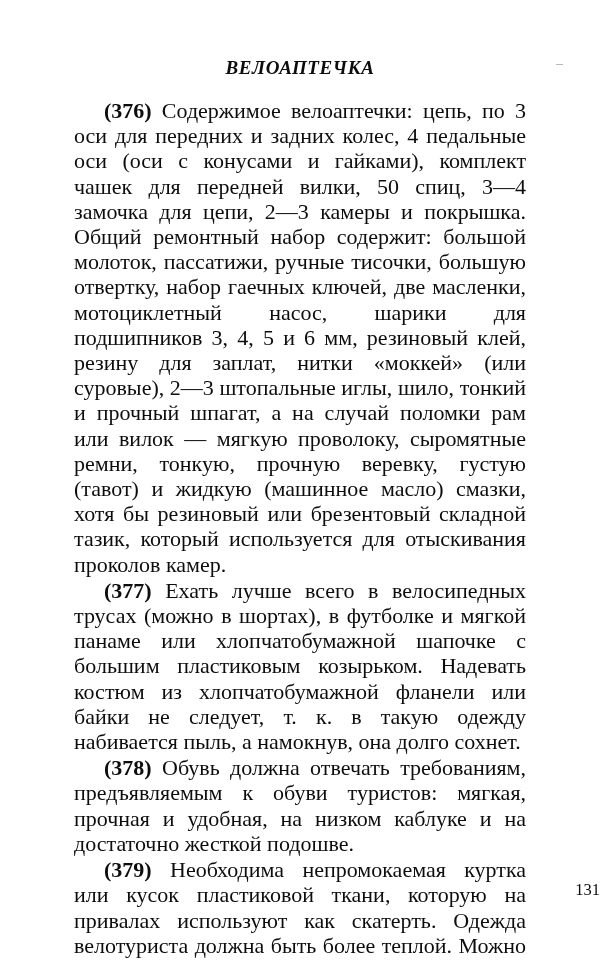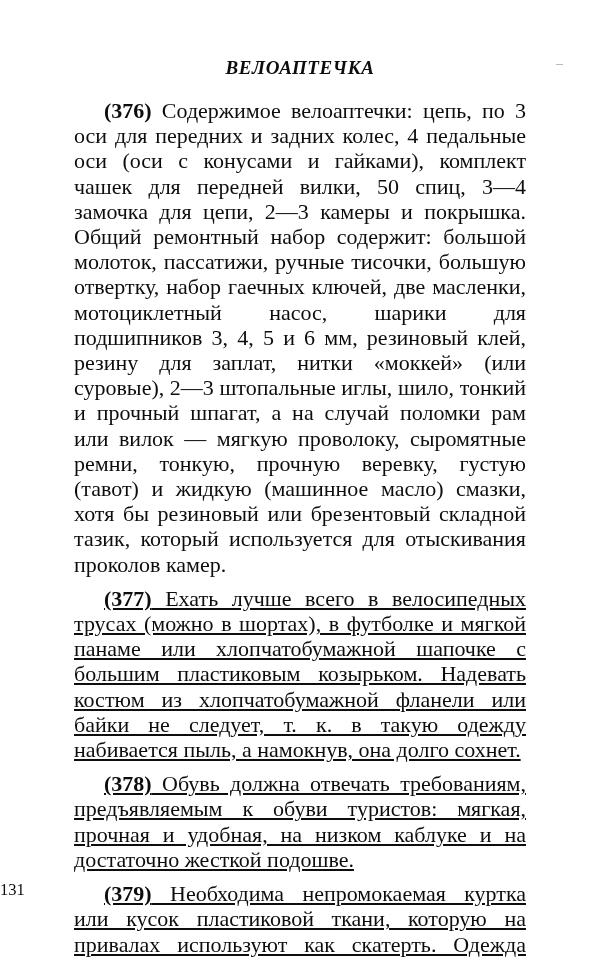--- a/index.html
+++ b/index.html
@@ -41,35 +41,34 @@
     text-justify: inter-word;
     font-size: 22px;
     line-height: 25.2px;
     text-indent: 30px;
     hyphens: manual;
   }
   .para-first {
     margin-top: 19px;
   }
   .para + .para {
-    margin-top: 9px;
-    text-decoration: underline;
+    margin-top: 1px;
   }
   .gap-after-heading {
     margin-top: 22px;
   }
   .num {
     font-weight: bold;
   }
   .folio {
     position: absolute;
     left: 0;
     right: 0;
     top: 880px;
-    text-align: left;
+    text-align: right;
     font-size: 16.5px;
   }
   .tick {
     position: absolute;
     left: 556px;
     top: 64px;
     width: 7px;
     height: 1px;
     background: #b9b9b9;
   }

